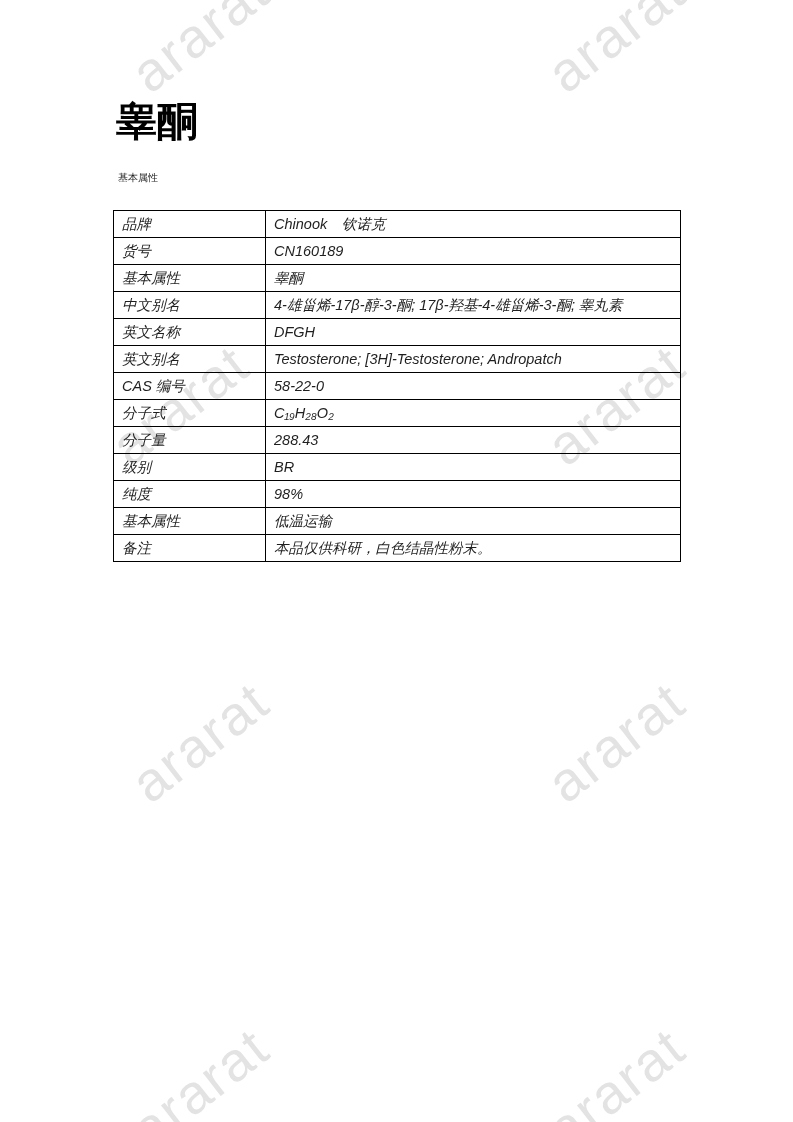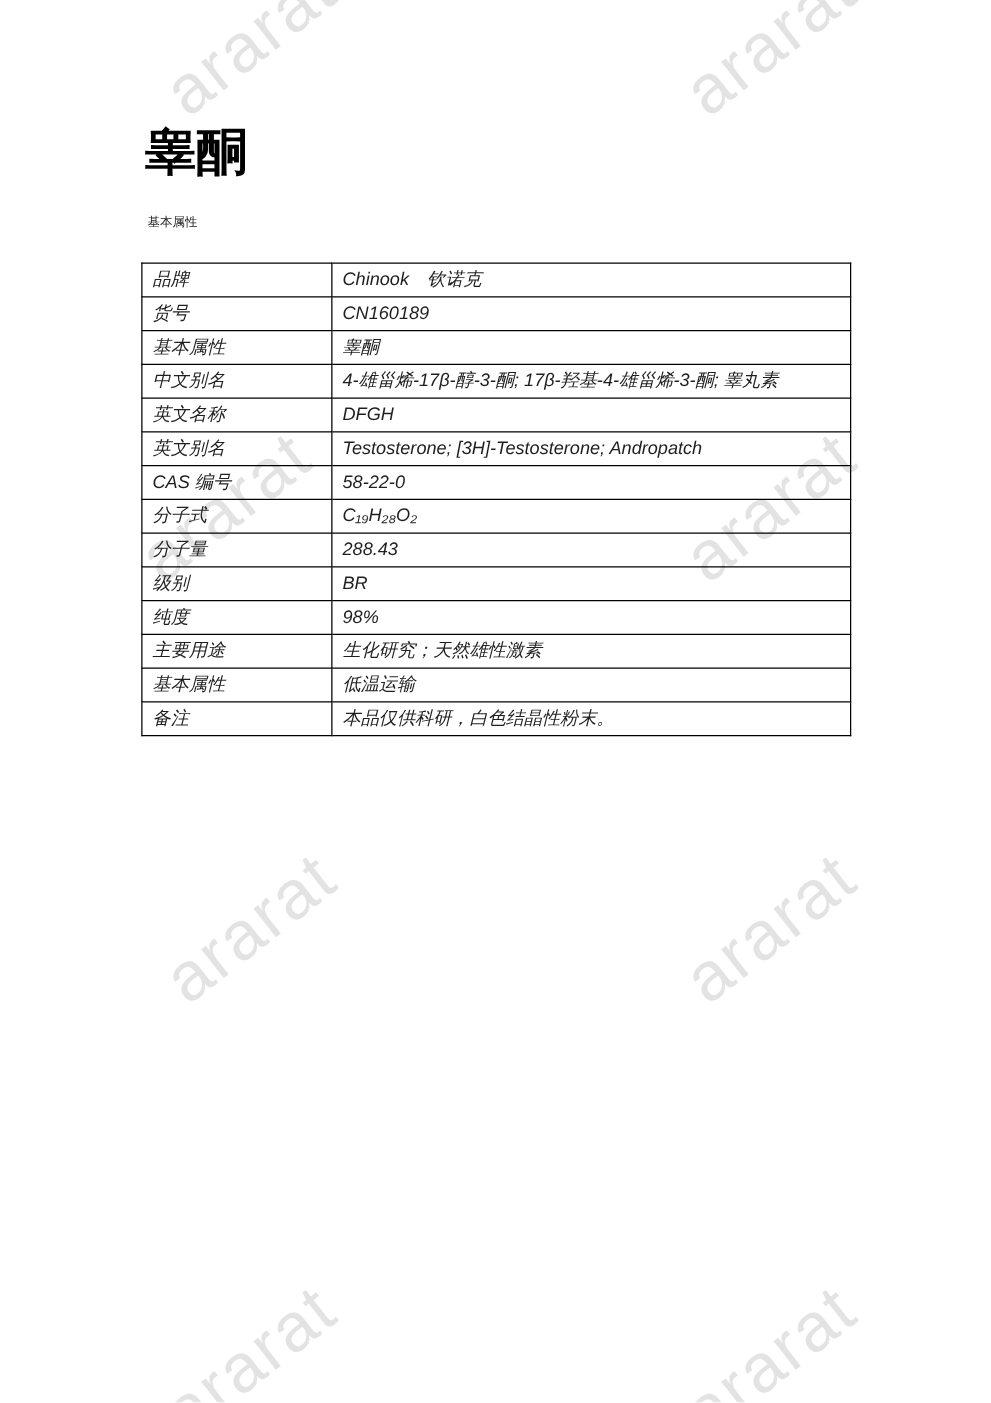--- a/index.html
+++ b/index.html
@@ -135,24 +135,20 @@
         </tr>
         <tr>
           <td class="lbl">级别</td>
           <td class="val">BR</td>
         </tr>
         <tr>
           <td class="lbl">纯度</td>
           <td class="val">98%</td>
         </tr>
         <tr>
-          <td class="lbl">主要用途</td>
-          <td class="val">生化研究；天然雄性激素</td>
-        </tr>
-        <tr>
           <td class="lbl">基本属性</td>
           <td class="val">低温运输</td>
         </tr>
         <tr>
           <td class="lbl">备注</td>
           <td class="val">本品仅供科研，白色结晶性粉末。</td>
         </tr>
       </tbody>
     </table>
   </div>

